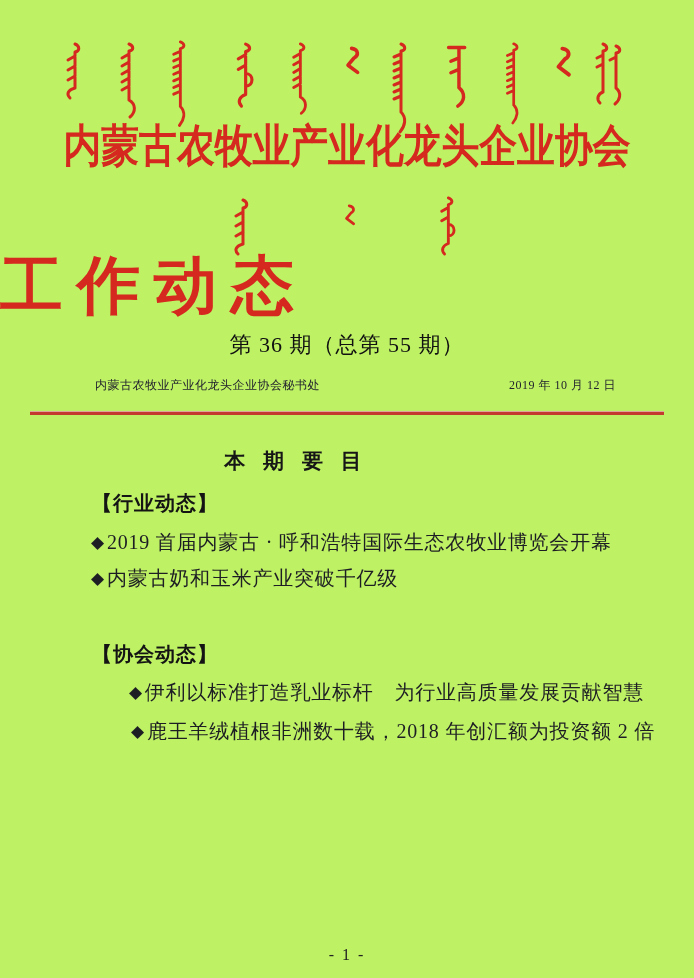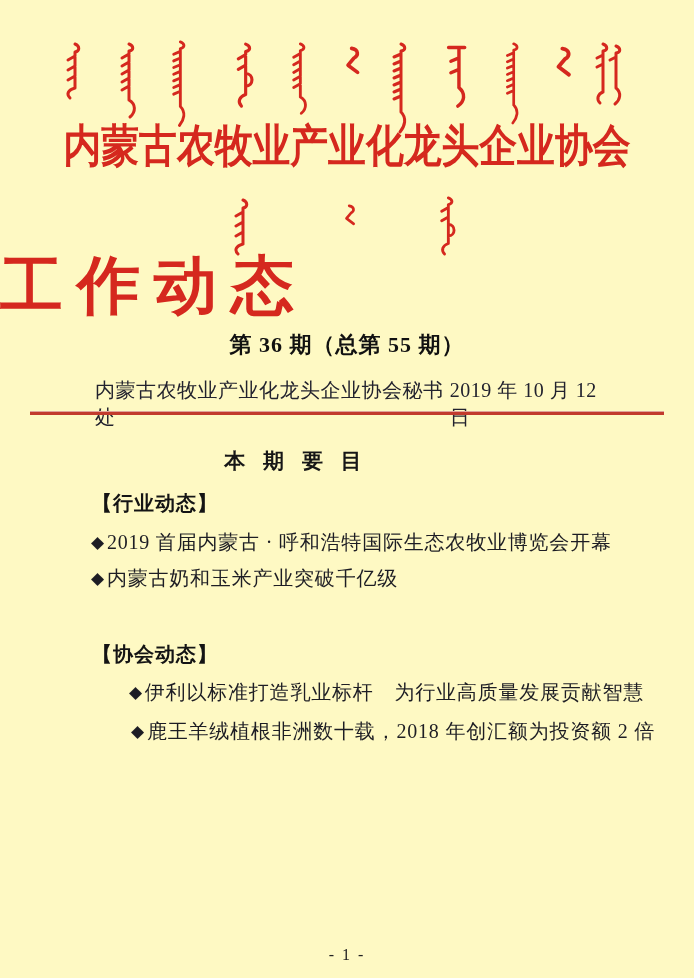--- a/index.html
+++ b/index.html
@@ -10,21 +10,21 @@
   *{margin:0;padding:0;box-sizing:border-box;}
   html,body{background:#ffffff;}
   body{
     font-family:"Liberation Serif","DejaVu Serif",serif;
     color:var(--ink);
   }
   .page{
     position:relative;
     width:694px;height:978px;
     margin:0 auto;
-    background:#fef9c3;
+    background:#bef264;
     overflow:hidden;
   }
   .mongolian-svg{
     position:absolute;left:0;top:36px;
     width:694px;height:230px;
     pointer-events:none;
   }
   .org-title{
     position:absolute;top:116px;left:0;width:694px;
     text-align:center;
@@ -42,28 +42,28 @@
     text-align:left;
     font-size:63px;font-weight:bold;
     color:var(--accent_red);
     letter-spacing:14px;
     line-height:80px;
     white-space:nowrap;
   }
   .issue-line{
     position:absolute;top:330px;left:0;width:694px;
     text-align:center;
-    font-size:22px;font-weight:bold;
+    font-size:22px;font-weight:normal;
     color:#111;
     letter-spacing:1px;
   }
   .pub-row{
     position:absolute;top:377px;left:95px;right:78px;
     display:flex;justify-content:space-between;align-items:baseline;
-    font-size:20px;color:#22222e;
+    font-size:12px;color:#22222e;
     letter-spacing:0.5px;
   }
   .red-rule{
     position:absolute;top:411px;left:30px;width:634px;height:4px;
     background:var(--rule_red);
     border-top:1px solid #e0a49a;
   }
   .toc-heading{
     position:absolute;top:447px;left:0;width:592px;
     text-align:center;

